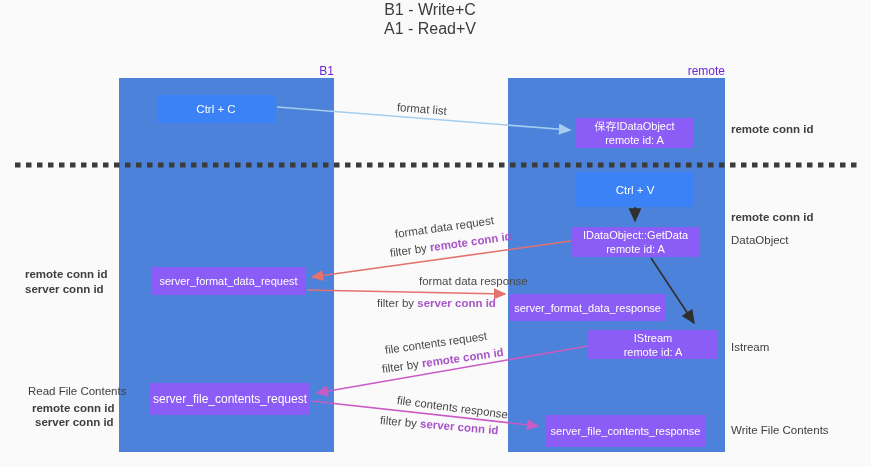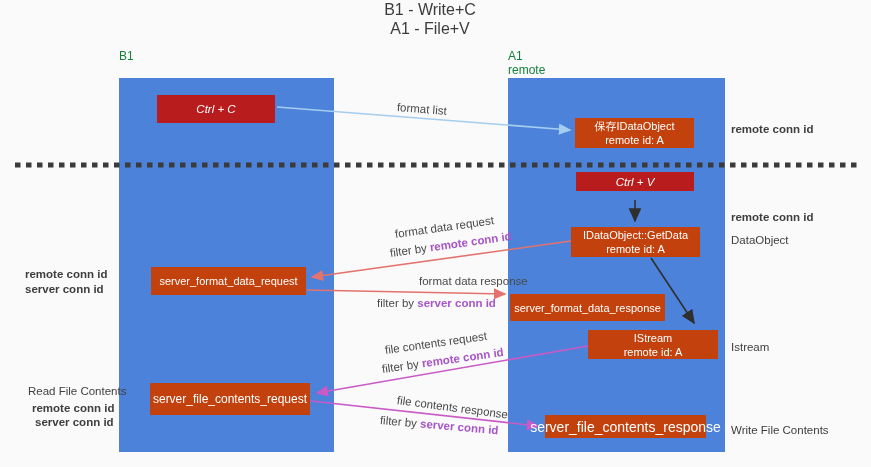--- a/index.html
+++ b/index.html
@@ -8,55 +8,54 @@
     background:#fafafa;
     font-family:"Liberation Sans", sans-serif;
     color:#3e3e3e;
   }
   .abs{position:absolute;}
   .title{
     left:0;top:6;width:860px;text-align:center;
     font-size:16px;line-height:19px;color:#3c3c3c;
   }
   .col-header{
-    top:49px;text-align:left;font-size:12px;line-height:14px;color:#15803d;
+    top:64px;text-align:right;font-size:12px;line-height:14px;color:#6d28d9;
   }
   .column{
     top:78px;height:374px;background:#4c82d9;
   }
   .node{
     display:flex;flex-direction:column;align-items:center;justify-content:center;
     color:#ffffff;text-align:center;font-size:11.5px;line-height:14px;
     z-index:5;
   }
-  .green{background:#b91c1c;font-style:italic;}
-  .orange{background:#c2410c;}
+  .green{background:#3b82f6;}
+  .orange{background:#8b5cf6;}
   .node .l2{font-size:11px;}
   svg.overlay{position:absolute;left:0;top:0;z-index:3;pointer-events:none;}
   .flowlabel{
     font-size:11.5px;color:#4a4a4a;white-space:nowrap;z-index:6;
     transform-origin:left center;
   }
   .purple{color:#a855c8;font-weight:bold;}
   .greentxt{color:#66be68;font-weight:bold;}
   .sidelabel{font-size:11.5px;white-space:nowrap;z-index:6;color:#3e3e3e;}
 </style>
 </head>
 <body>
 
 <div class="abs title">
   <div>B1 - Write+C</div>
-  <div>A1 - File+V</div>
+  <div>A1 - Read+V</div>
 </div>
 
 <div class="abs col-header" style="left:119px;width:215px;">
   <div>B1</div>
 </div>
 <div class="abs col-header" style="left:508px;width:217px;">
-  <div>A1</div>
   <div>remote</div>
 </div>
 
 <div class="abs column" style="left:119px;width:215px;"></div>
 <div class="abs column" style="left:508px;width:217px;"></div>
 
 <svg class="overlay" width="871" height="467" viewBox="0 0 871 467">
   <defs>
     <marker id="m-black" markerWidth="10" markerHeight="9" refX="8" refY="4" orient="auto">
       <path d="M0,0 L9,4 L0,8 z" fill="#2f2f2f"></path>
@@ -83,21 +82,21 @@
 
 <div class="abs node green" style="left:157px;top:95px;width:118px;height:28px;">
   <div>Ctrl + C</div>
 </div>
 
 <div class="abs node orange" style="left:575px;top:118px;width:119px;height:30px;">
   <div class="l2">保存IDataObject</div>
   <div class="l2">remote id: A</div>
 </div>
 
-<div class="abs node green" style="left:576px;top:172px;width:118px;height:19px;">
+<div class="abs node green" style="left:576px;top:172px;width:118px;height:35px;">
   <div>Ctrl + V</div>
 </div>
 
 <div class="abs node orange" style="left:571px;top:227px;width:129px;height:30px;">
   <div class="l2">IDataObject::GetData</div>
   <div class="l2">remote id: A</div>
 </div>
 
 <div class="abs node orange" style="left:151px;top:267px;width:155px;height:28px;font-size:11px;">
   <div>server_format_data_request</div>
@@ -109,21 +108,21 @@
 
 <div class="abs node orange" style="left:588px;top:330px;width:130px;height:29px;">
   <div class="l2">IStream</div>
   <div class="l2">remote id: A</div>
 </div>
 
 <div class="abs node orange" style="left:150px;top:383px;width:160px;height:32px;font-size:12px;">
   <div>server_file_contents_request</div>
 </div>
 
-<div class="abs node orange" style="left:545px;top:415px;width:161px;height:23px;font-size:14px;">
+<div class="abs node orange" style="left:545px;top:415px;width:161px;height:32px;font-size:11px;">
   <div>server_file_contents_response</div>
 </div>
 
 <div class="abs flowlabel" style="left:397px;top:101px;transform:rotate(4.5deg);">format list</div>
 
 <div class="abs flowlabel" style="left:395px;top:228px;transform:rotate(-8deg);">format data request</div>
 <div class="abs flowlabel" style="left:390px;top:247px;transform:rotate(-8deg);"><span>filter by </span><span class="purple">remote conn id</span></div>
 
 <div class="abs flowlabel" style="left:388px;top:275px;margin-left:31px;">format data response</div>
 <div class="abs flowlabel" style="left:377px;top:297px;"><span>filter by </span><span class="purple">server conn id</span></div>

